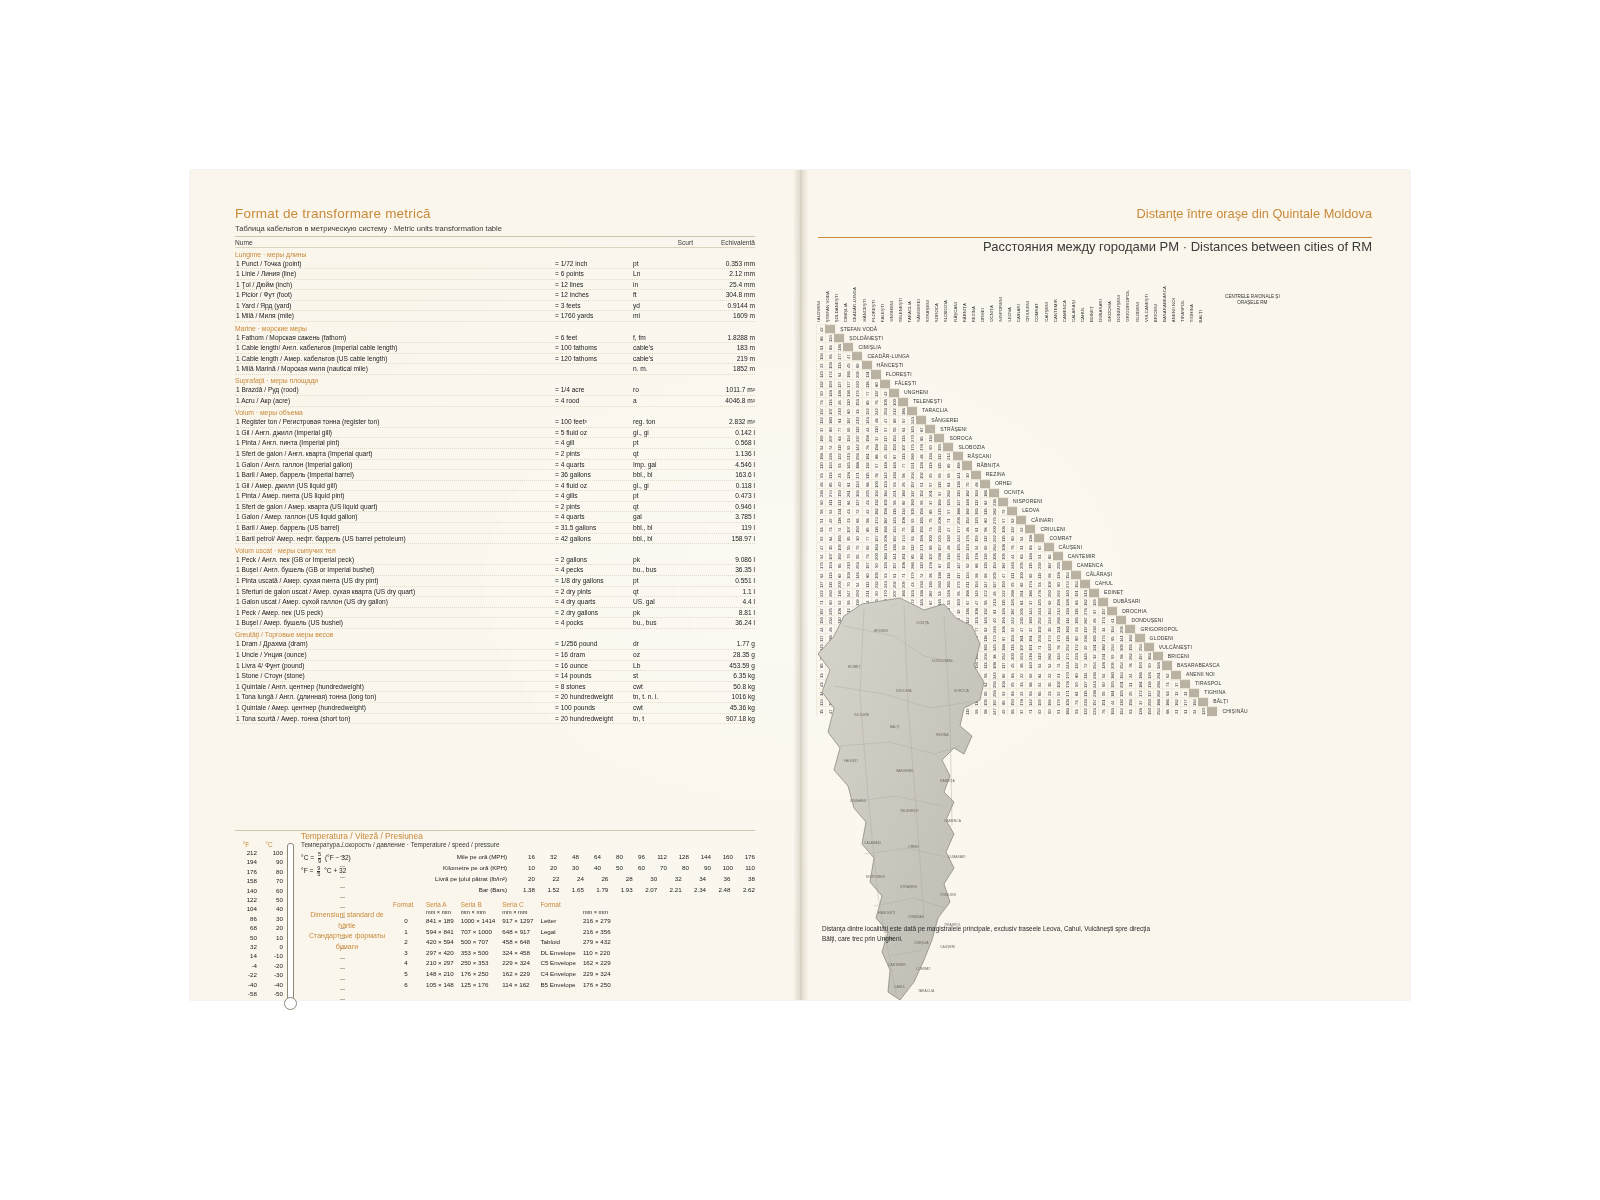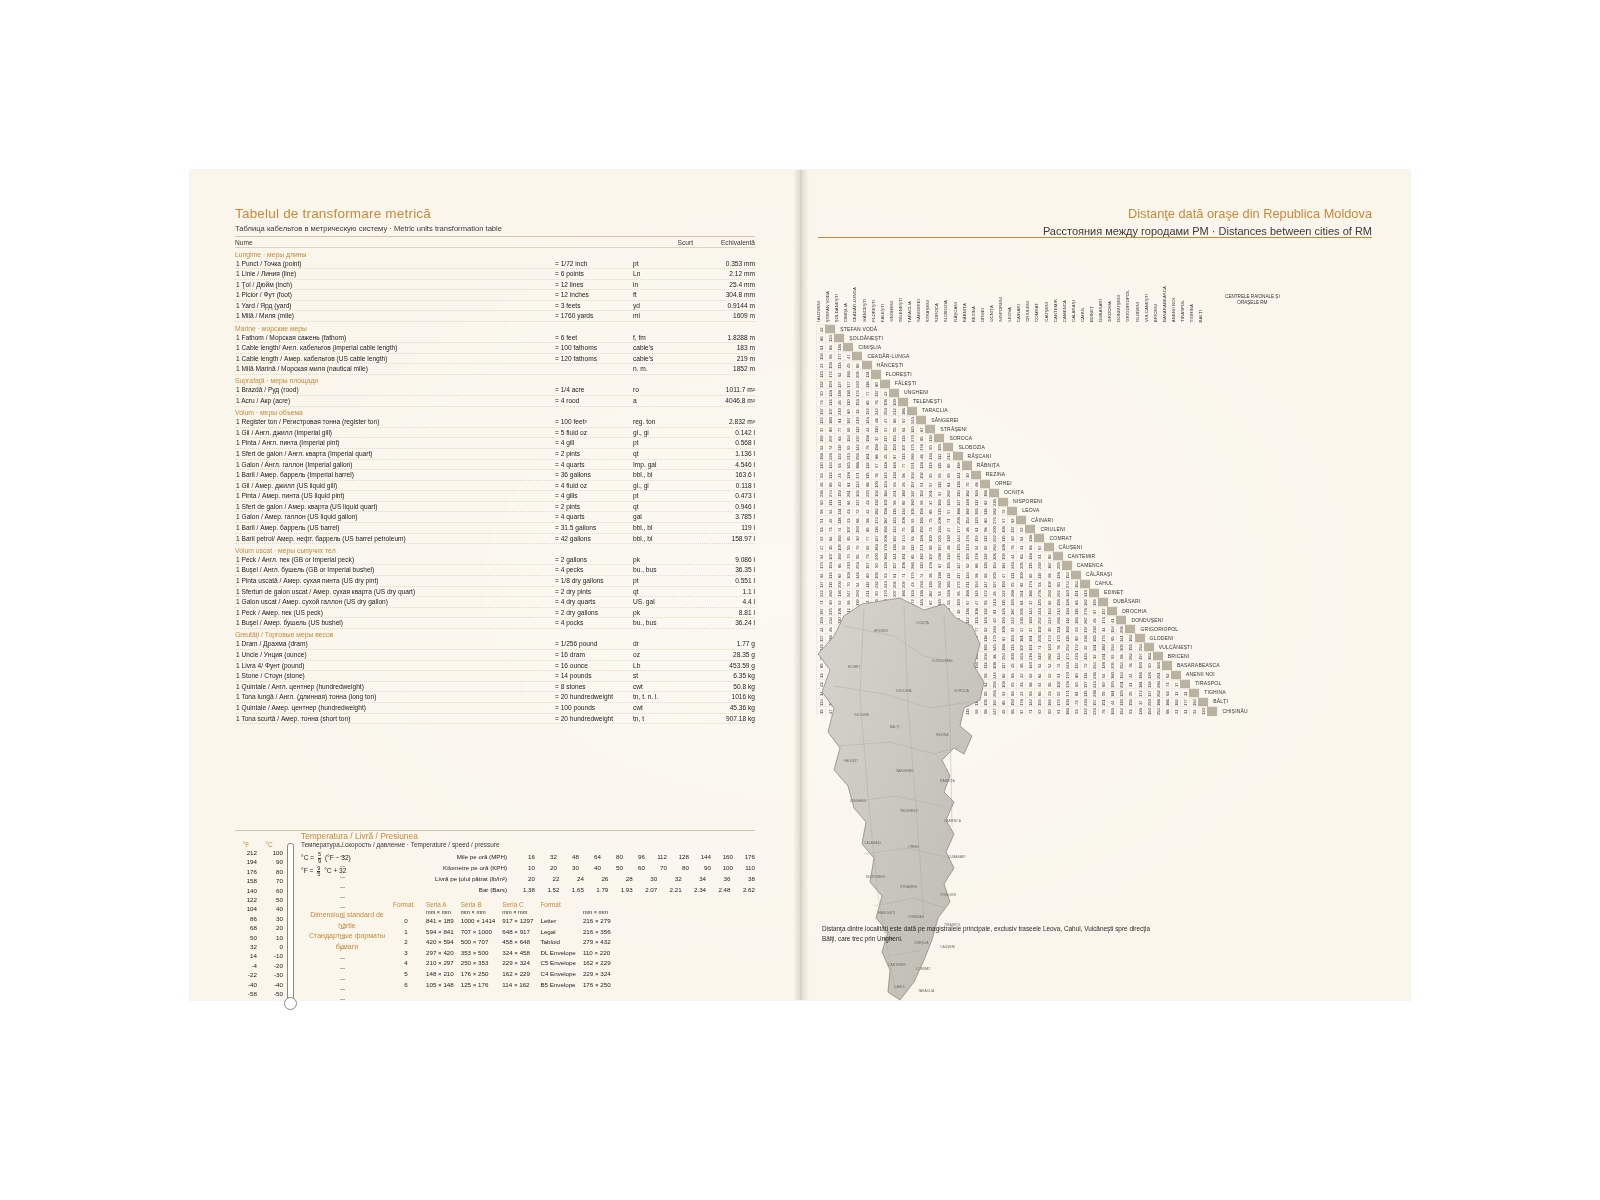--- a/index.html
+++ b/index.html
@@ -68,21 +68,21 @@
   .paper .lbl{width:92px;color:#c8893a;font-size:7px;line-height:10.6px;text-align:center;padding-top:9px;}
   .paper table{border-collapse:collapse;font-size:6.2px;}
   .paper th{color:#c8893a;font-weight:normal;text-align:left;padding:0 7px 1px 0;font-size:6.4px;}
   .paper th.sub{color:#222;font-size:5.6px;font-weight:normal;}
   .paper td{padding:0 7px 0 0;line-height:10.6px;white-space:nowrap;}
   .paper td.num{text-align:center;width:26px;}
 
   
   .r-inner{position:absolute;left:0;top:36px;width:606px;height:760px;}
   h2.rtitle{position:absolute;right:38px;top:0;font-size:12.8px;color:#c8893a;font-weight:normal;margin:0;}
-  .rsub{position:absolute;right:38px;top:19px;font-size:11px;color:#3a3a38;margin-left:12px;}
+  .rsub{position:absolute;right:38px;top:33px;font-size:13px;color:#3a3a38;margin-left:12px;}
   .rline{position:absolute;left:14px;right:38px;top:31px;border-bottom:1px solid #c8893a;}
 
   .matrix{position:absolute;left:6px;top:36px;width:560px;height:680px;}
   .vlabels{position:absolute;left:0;top:0;height:80px;}
   .vlab{position:absolute;bottom:0;width:9.1px;font-size:4.3px;color:#333;
         writing-mode:vertical-rl;transform:rotate(180deg);white-space:nowrap;
         letter-spacing:.1px;text-align:left;}
   .cellgrid{position:absolute;left:0;top:82px;}
   .cellrow{position:relative;height:9.1px;}
   .cell{position:absolute;top:0;width:9.1px;height:9.1px;border-right:1px solid #efe9da;border-bottom:1px solid #efe9da;
@@ -99,21 +99,21 @@
   .footnote{position:absolute;left:18px;bottom:22px;width:330px;font-size:6.4px;color:#2b2b2b;line-height:10px;}
 </style>
 </head>
 <body>
 
 <div id="page">
   <div class="spread">
 
     <div class="leftpage">
       <div class="l-inner">
-        <h1 class="title">Tabelul de transformare metrică</h1>
+        <h1 class="title">Format de transformare metrică</h1>
         <p class="subtitle">Таблица кабельтов в метрическую систему · Metric units transformation table</p>
         <div class="colhead">
           <div class="c1">Nume</div>
           <div class="c2"></div>
           <div class="c3">Scurt</div>
           <div class="c4">Echivalentă</div>
         </div>
         <div id="metric-sections">
             <div class="sect">Lungime · меры длины</div>
             <div class="row">
@@ -447,21 +447,21 @@
                 <i style="top: 122.4px;"></i>
                 <i style="top: 132.6px;"></i>
                 <i style="top: 142.8px;"></i>
                 <i style="top: 153px;"></i>
               </div>
           </div>
           <div class="therm-bulb"></div>
         </div>
 
         <div class="rightblock">
-          <div class="rb-title">Temperatura / Livră / Presiunea</div>
+          <div class="rb-title">Temperatura / Viteză / Presiunea</div>
           <div class="rb-sub">Температура / скорость / давление · Temperature / speed / pressure</div>
           <div class="formula-grid">
             <div class="formulas">
               <div>
                 <span>°C =</span>
                 <span class="frac">
                   <span class="num">5</span>
                   <span class="den">9</span>
                 </span>
                 <span>(°F − 32)</span>
@@ -626,21 +626,21 @@
             </table>
           </div>
         </div>
       </div>
     </div>
 
     <div class="gutter"></div>
 
     <div class="rightpage">
       <div class="r-inner">
-        <h2 class="rtitle">Distanţe dată oraşe din Republica Moldova</h2>
+        <h2 class="rtitle">Distanţe între oraşe din Quintale Moldova</h2>
         <div class="rsub">Расстояния между городами PM · Distances between cities of RM</div>
         <div class="rline"></div>
 
         <div class="matrix">
           <div class="vlabels" id="vlabels">
               <div class="vlab" style="left: 6px;">IALOVENI</div>
               <div class="vlab" style="left: 15.1px;">ŞTEFAN VODĂ</div>
               <div class="vlab" style="left: 24.2px;">ŞOLDĂNEŞTI</div>
               <div class="vlab" style="left: 33.3px;">CIMIŞLIA</div>
               <div class="vlab" style="left: 42.4px;">CEADÂR-LUNGA</div>

